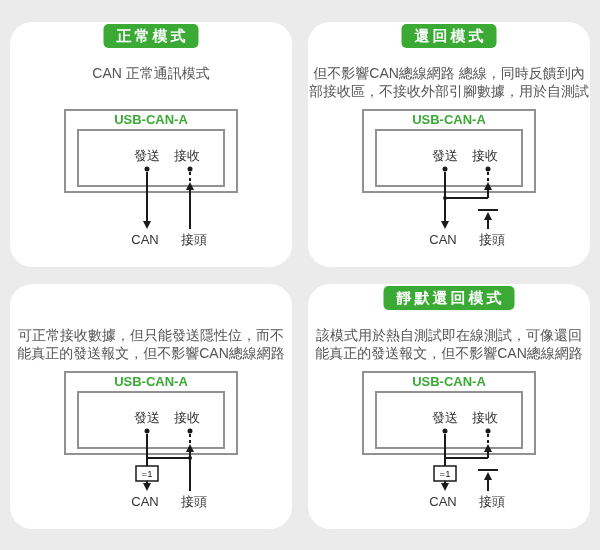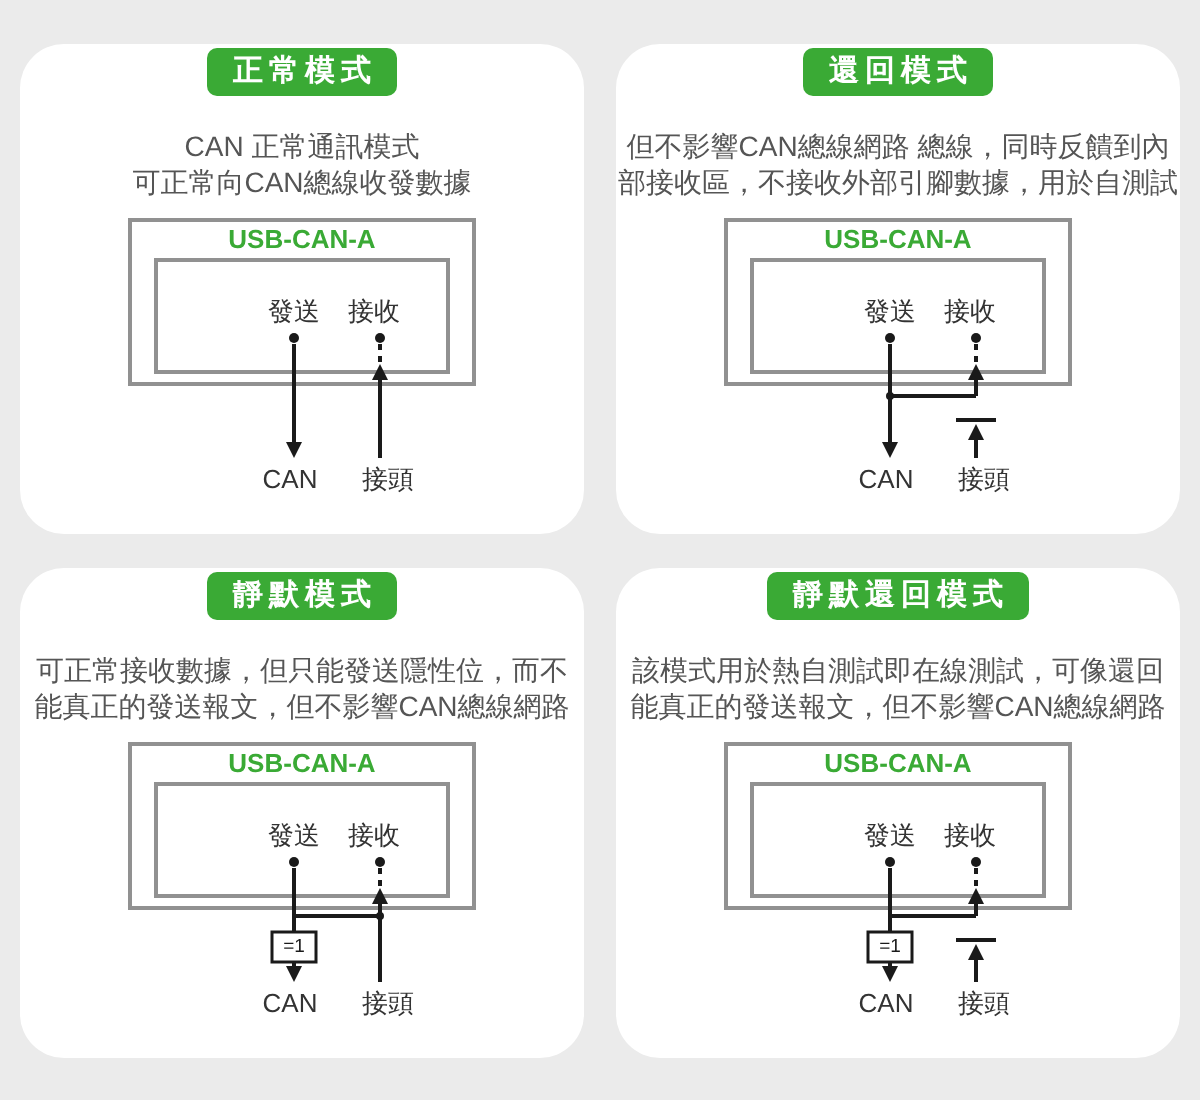--- a/index.html
+++ b/index.html
@@ -33,21 +33,20 @@
 <body>
 
 <div class="grid">
 
   <section class="panel">
     <div class="badge">
       <span>正常模式</span>
     </div>
     <p class="desc">
       <span>CAN 正常通訊模式</span><br>
-      <span>可正常向CAN總線收發數據</span>
     </p>
     <div class="diagram">
       <svg class="dsvg" viewBox="0 0 282 159" aria-hidden="true">
         <rect class="obox" x="55" y="2" width="172" height="82"></rect>
         <rect class="ibox" x="68" y="22" width="146" height="56"></rect>
         <circle class="dot" cx="137" cy="61" r="2.5"></circle>
         <circle class="dot" cx="180" cy="61" r="2.5"></circle>
         <line class="w" x1="137" y1="64" x2="137" y2="113"></line>
         <polygon class="ar" points="133,113 141,113 137,121"></polygon>
         <line class="w dash" x1="180" y1="64" x2="180" y2="74"></line>
@@ -89,23 +88,20 @@
       </svg>
       <span class="lbl device">USB-CAN-A</span>
       <span class="lbl tx">發送</span>
       <span class="lbl rx">接收</span>
       <span class="lbl can-left">CAN</span>
       <span class="lbl can-right">接頭</span>
     </div>
   </section>
 
   <section class="panel">
-    <div class="badge">
-      <span>靜默模式</span>
-    </div>
     <p class="desc">
       <span>可正常接收數據，但只能發送隱性位，而不</span><br>
       <span>能真正的發送報文，但不影響CAN總線網路</span>
     </p>
     <div class="diagram">
       <svg class="dsvg" viewBox="0 0 282 159" aria-hidden="true">
         <rect class="obox" x="55" y="2" width="172" height="82"></rect>
         <rect class="ibox" x="68" y="22" width="146" height="56"></rect>
         <circle class="dot" cx="137" cy="61" r="2.5"></circle>
         <circle class="dot" cx="180" cy="61" r="2.5"></circle>

